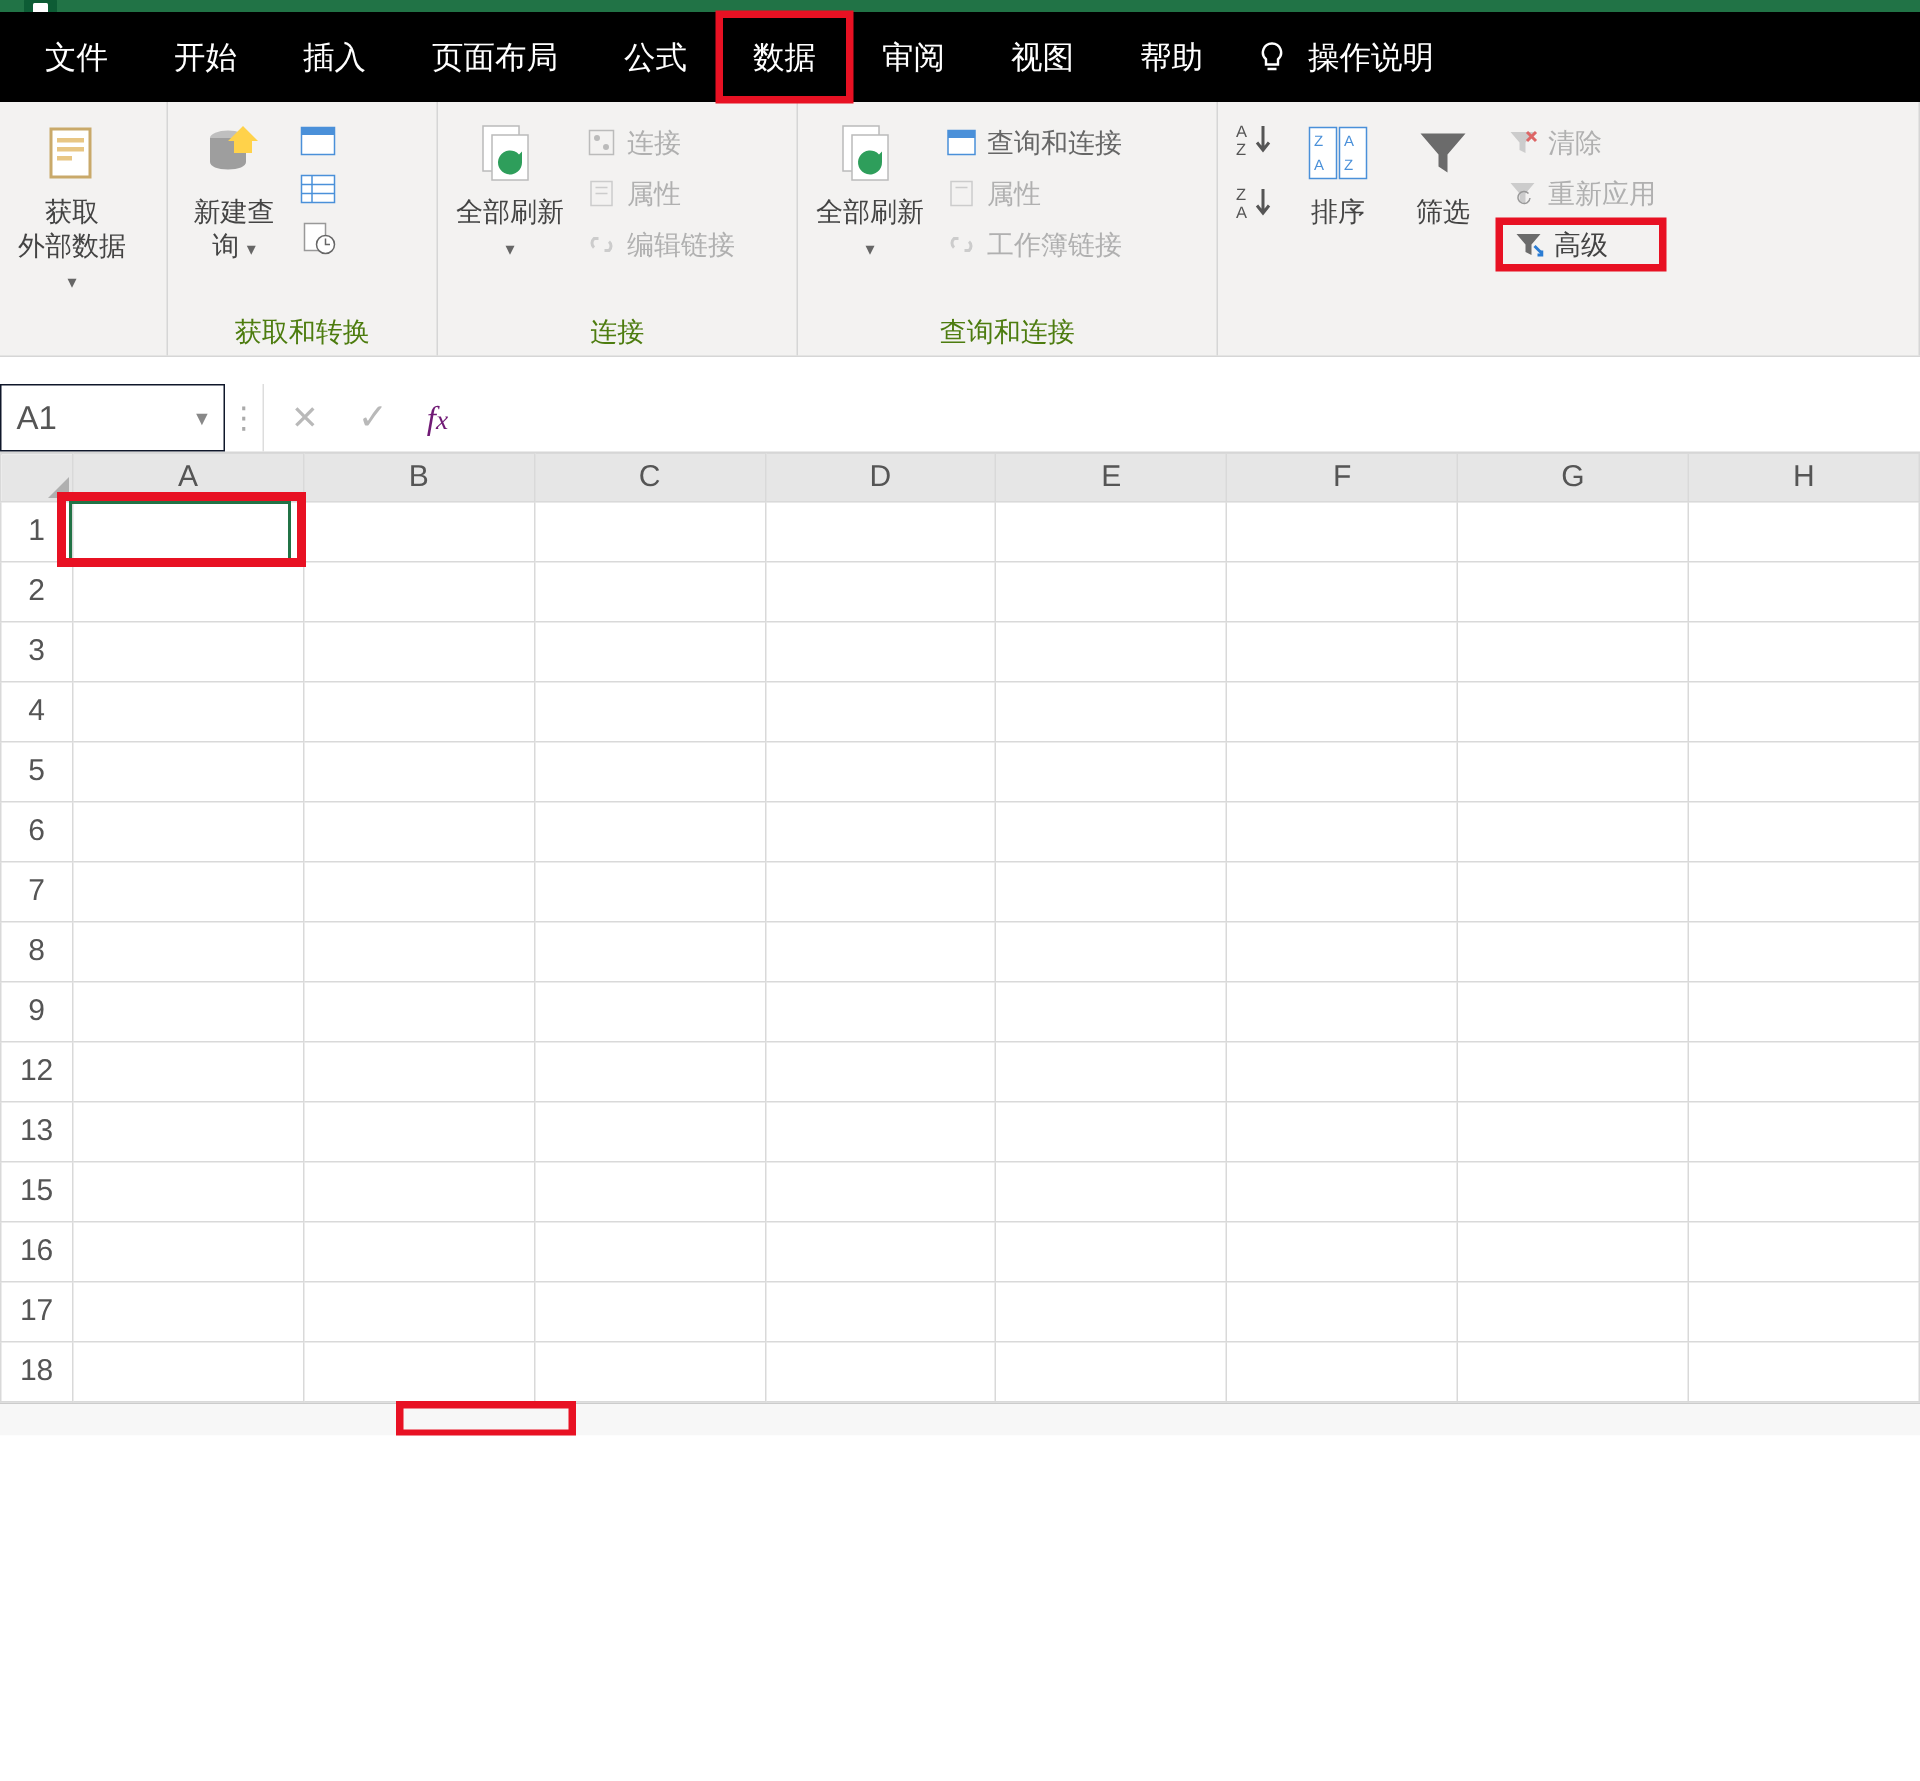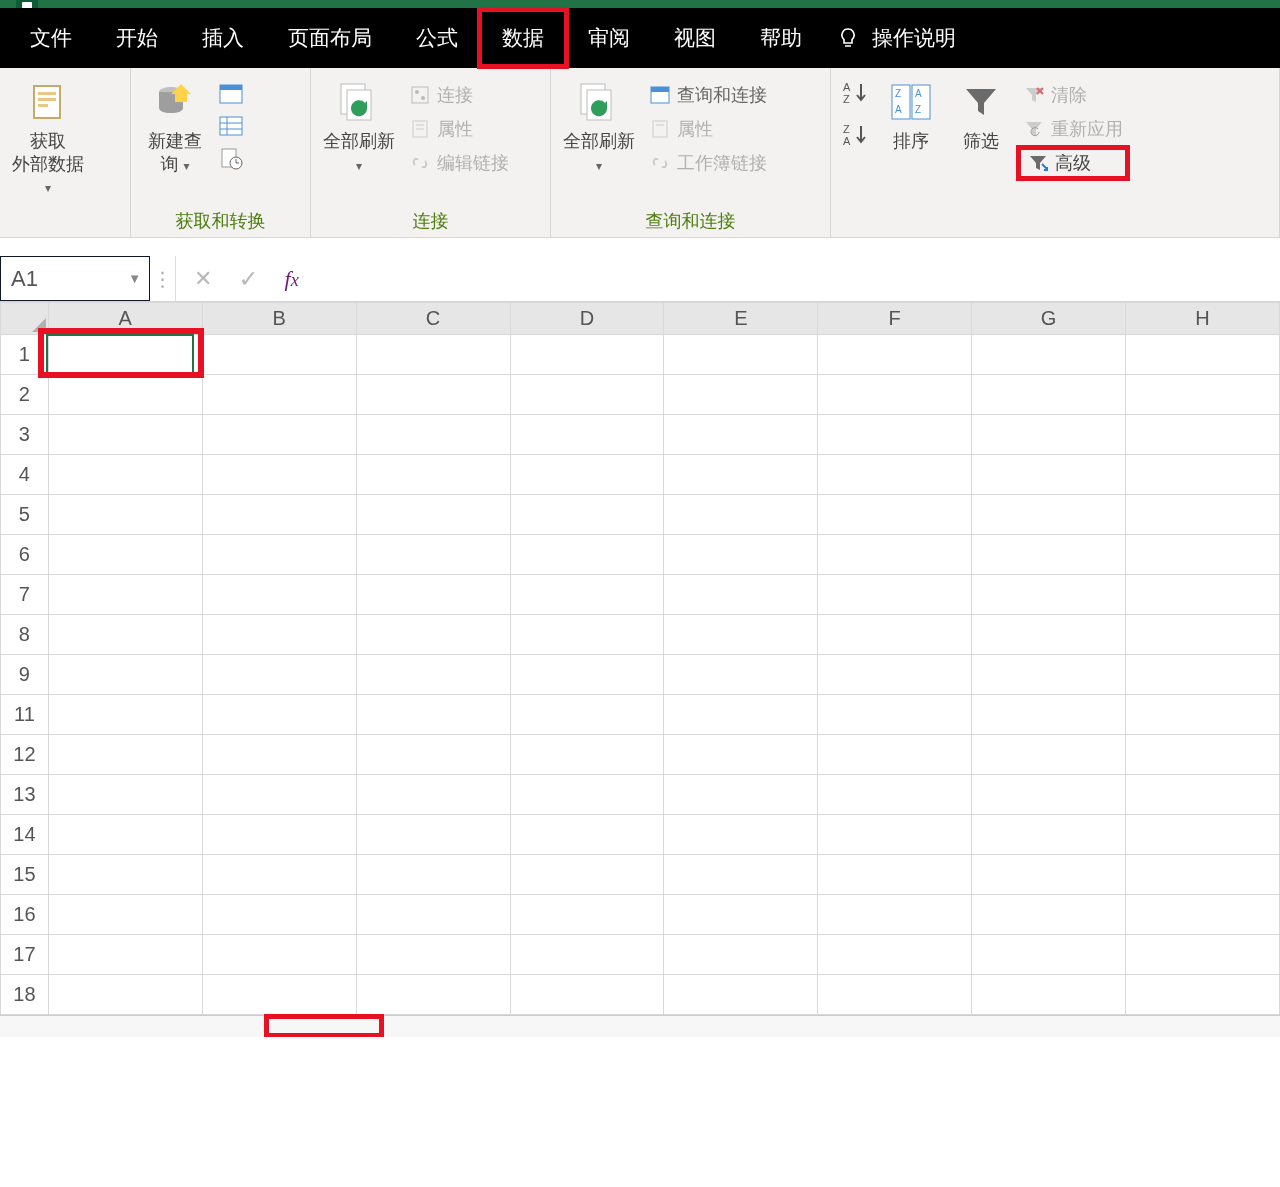--- a/index.html
+++ b/index.html
@@ -88,21 +88,21 @@
       <svg viewBox="0 0 24 24">
           <path fill="none" stroke="#fff" stroke-width="1.6" d="M12 3a6 6 0 0 0-4 10.5V17h8v-3.5A6 6 0 0 0 12 3zM9 20h6"></path>
         </svg>
     </span>
     <span>操作说明</span>
   </div>
 </div>
 
 <div class="ribbon">
 
-  <div class="group" style="width:131px">
+  <div class="group" style="width:112px">
     <div class="group-body">
       <div class="bigbtn">
         <div class="ic">
           <svg width="40" height="40" viewBox="0 0 40 40">
               <rect x="6" y="4" width="26" height="32" fill="#fff" stroke="#c9a96a" stroke-width="2"></rect>
               <rect x="10" y="10" width="18" height="3" fill="#e8c684"></rect>
               <rect x="10" y="16" width="18" height="3" fill="#e8c684"></rect>
               <rect x="10" y="22" width="10" height="3" fill="#e8c684"></rect>
             </svg>
         </div>
@@ -451,54 +451,32 @@
           <td></td>
           <td></td>
           <td></td>
           <td></td>
           <td></td>
           <td></td>
           <td></td>
           <td></td>
         </tr>
         <tr>
-          <td class="rowhdr">11</td>
-          <td></td>
-          <td></td>
-          <td></td>
-          <td></td>
-          <td></td>
-          <td></td>
-          <td></td>
-          <td></td>
-        </tr>
-        <tr>
           <td class="rowhdr">12</td>
           <td></td>
           <td></td>
           <td></td>
           <td></td>
           <td></td>
           <td></td>
           <td></td>
           <td></td>
         </tr>
         <tr>
           <td class="rowhdr">13</td>
-          <td></td>
-          <td></td>
-          <td></td>
-          <td></td>
-          <td></td>
-          <td></td>
-          <td></td>
-          <td></td>
-        </tr>
-        <tr>
-          <td class="rowhdr">14</td>
           <td></td>
           <td></td>
           <td></td>
           <td></td>
           <td></td>
           <td></td>
           <td></td>
           <td></td>
         </tr>
         <tr>

